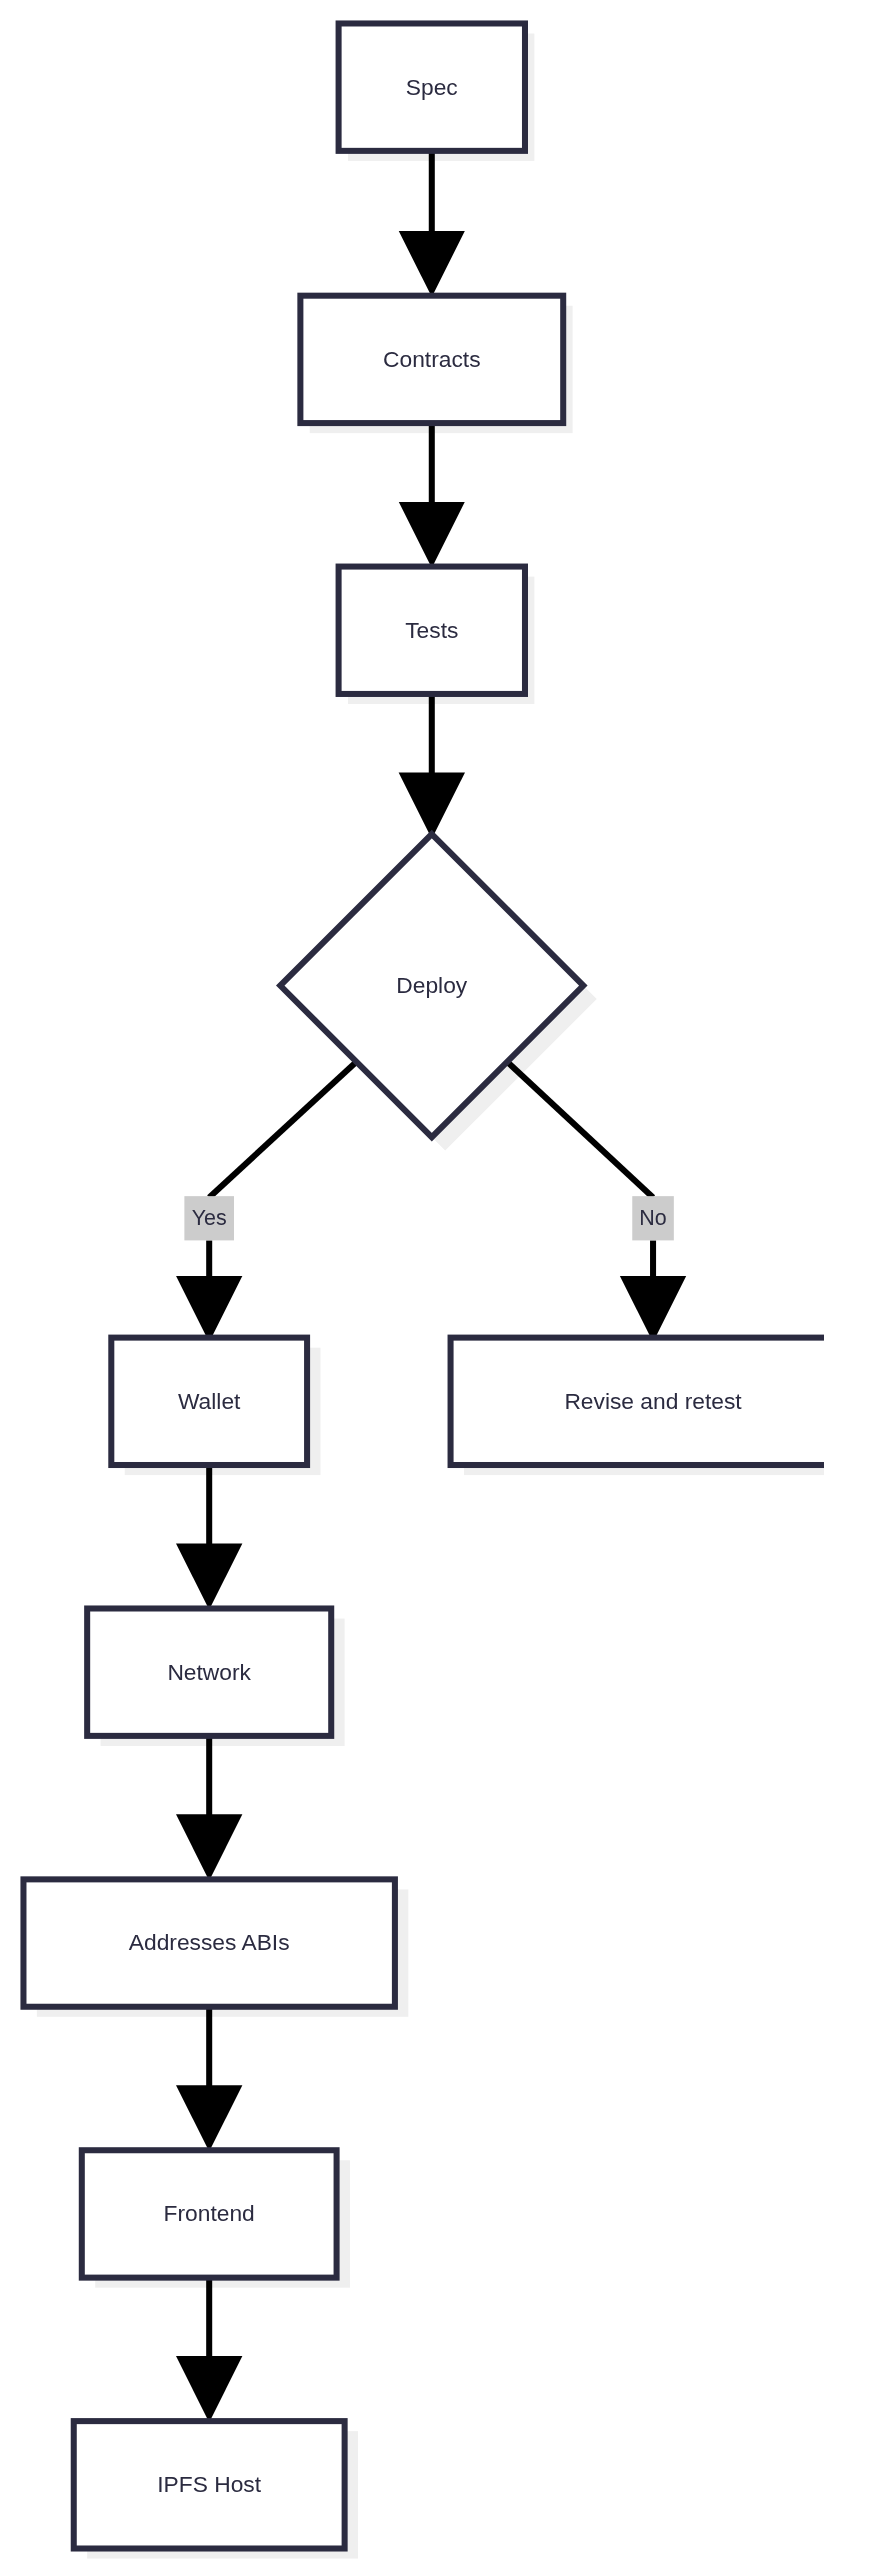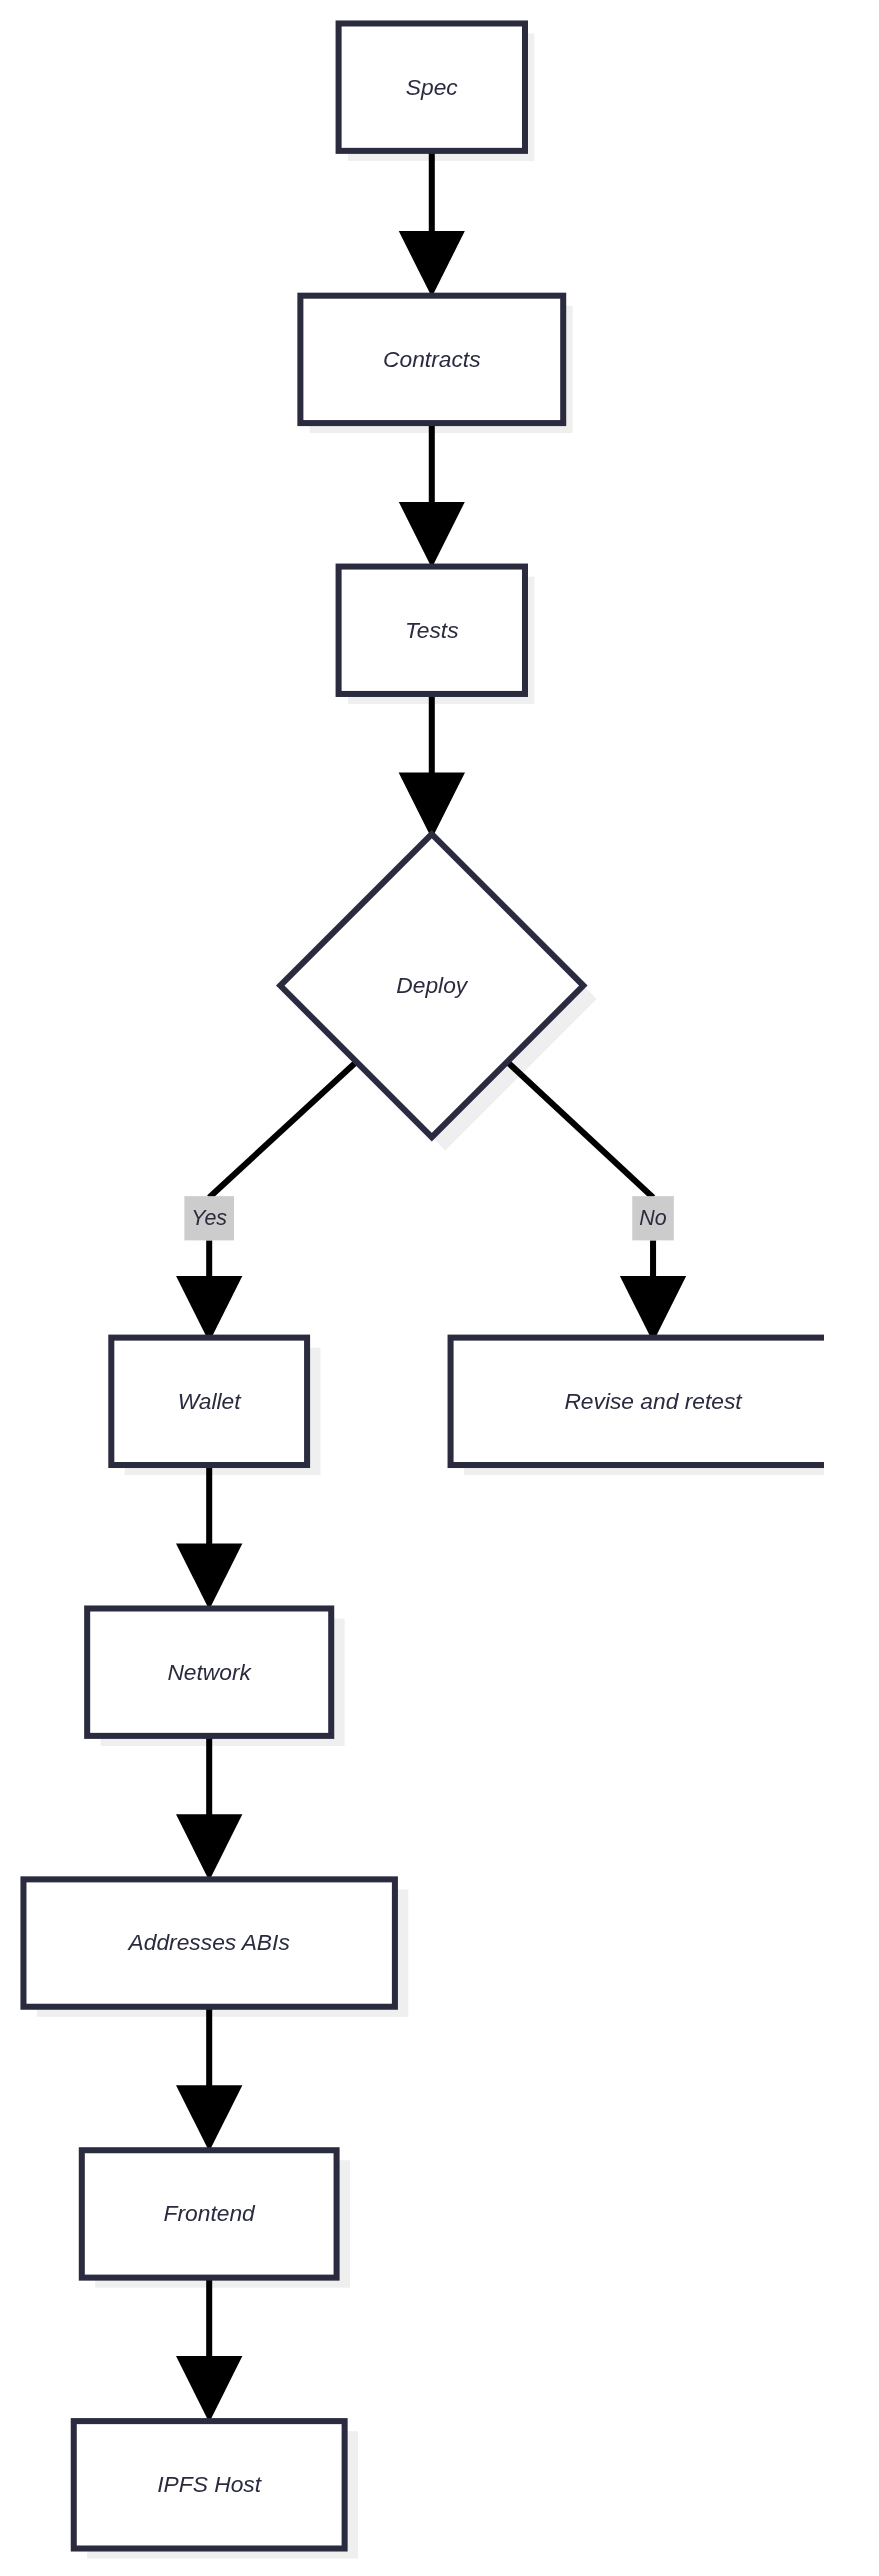--- a/index.html
+++ b/index.html
@@ -9,21 +9,20 @@
   }
   body {
     font-family: "Liberation Sans", sans-serif;
   }
   #canvas {
     position: relative;
     width: 824px;
     height: 2576px;
     background: #ffffff;
     overflow: hidden;
-    font-style: italic;
   }
   svg.flow-svg {
     position: absolute;
     top: 0;
     left: 0;
     width: 879px;
     height: 2576px;
     display: block;
   }
   .node-label {

